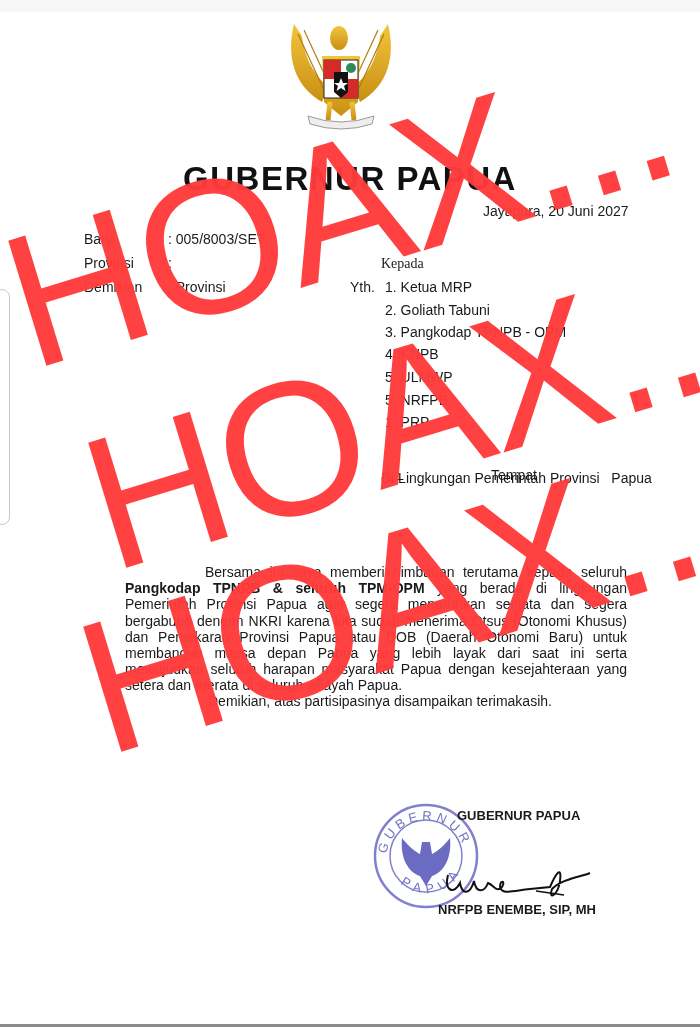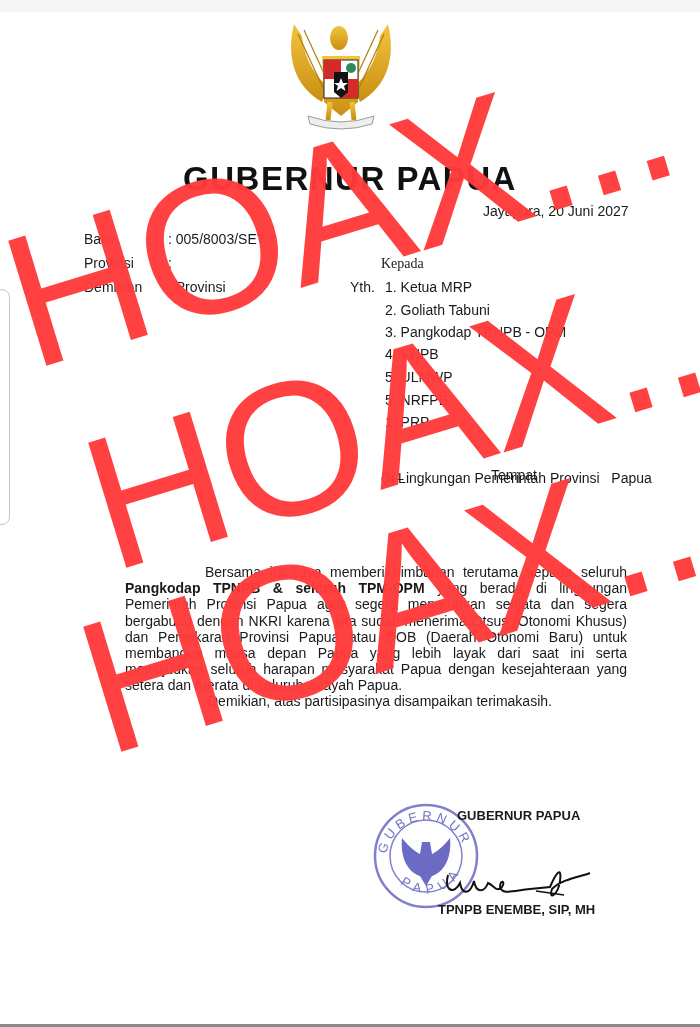--- a/index.html
+++ b/index.html
@@ -115,19 +115,19 @@
   <text font-size="13" fill="#7474c4" font-family="Liberation Sans, sans-serif" letter-spacing="4"><textPath href="#arcTop" startOffset="6">GUBERNUR</textPath></text>
   <text font-size="13" fill="#7474c4" font-family="Liberation Sans, sans-serif" letter-spacing="6"><textPath href="#arcBot" startOffset="14">PAPUA</textPath></text>
   <path d="M30 36 C28 56 36 70 48 74 L54 84 L60 74 C72 70 80 56 78 36 C70 46 64 50 60 52 L58 40 L50 40 L48 52 C44 50 38 46 30 36 Z" fill="#6b6bc4"></path>
 </svg>
 
 <div class="sig-title">GUBERNUR PAPUA</div>
 <svg class="signature" viewBox="0 0 160 50">
   <path d="M8 20 C4 36 14 40 20 28 C22 40 30 40 34 26 C36 38 44 38 48 28 C54 30 56 38 62 32 C66 26 60 24 60 32 C62 40 72 36 90 34 L110 32 C116 18 122 10 120 26 C118 40 108 46 112 34 C122 24 140 22 150 18" fill="none" stroke="#111" stroke-width="2"></path>
   <path d="M96 36 L124 40" stroke="#111" stroke-width="1.6"></path>
 </svg>
-<div class="sig-name">TPNPB ENEMBE, SIP, MH</div>
+<div class="sig-name">NRFPB ENEMBE, SIP, MH</div>
 
 <div class="hoax hoax1">HOAX...</div>
 <div class="hoax hoax2">HOAX...</div>
 <div class="hoax hoax3">HOAX...</div>
 
 <div class="bottom-line"></div>
 
 </body></html>

